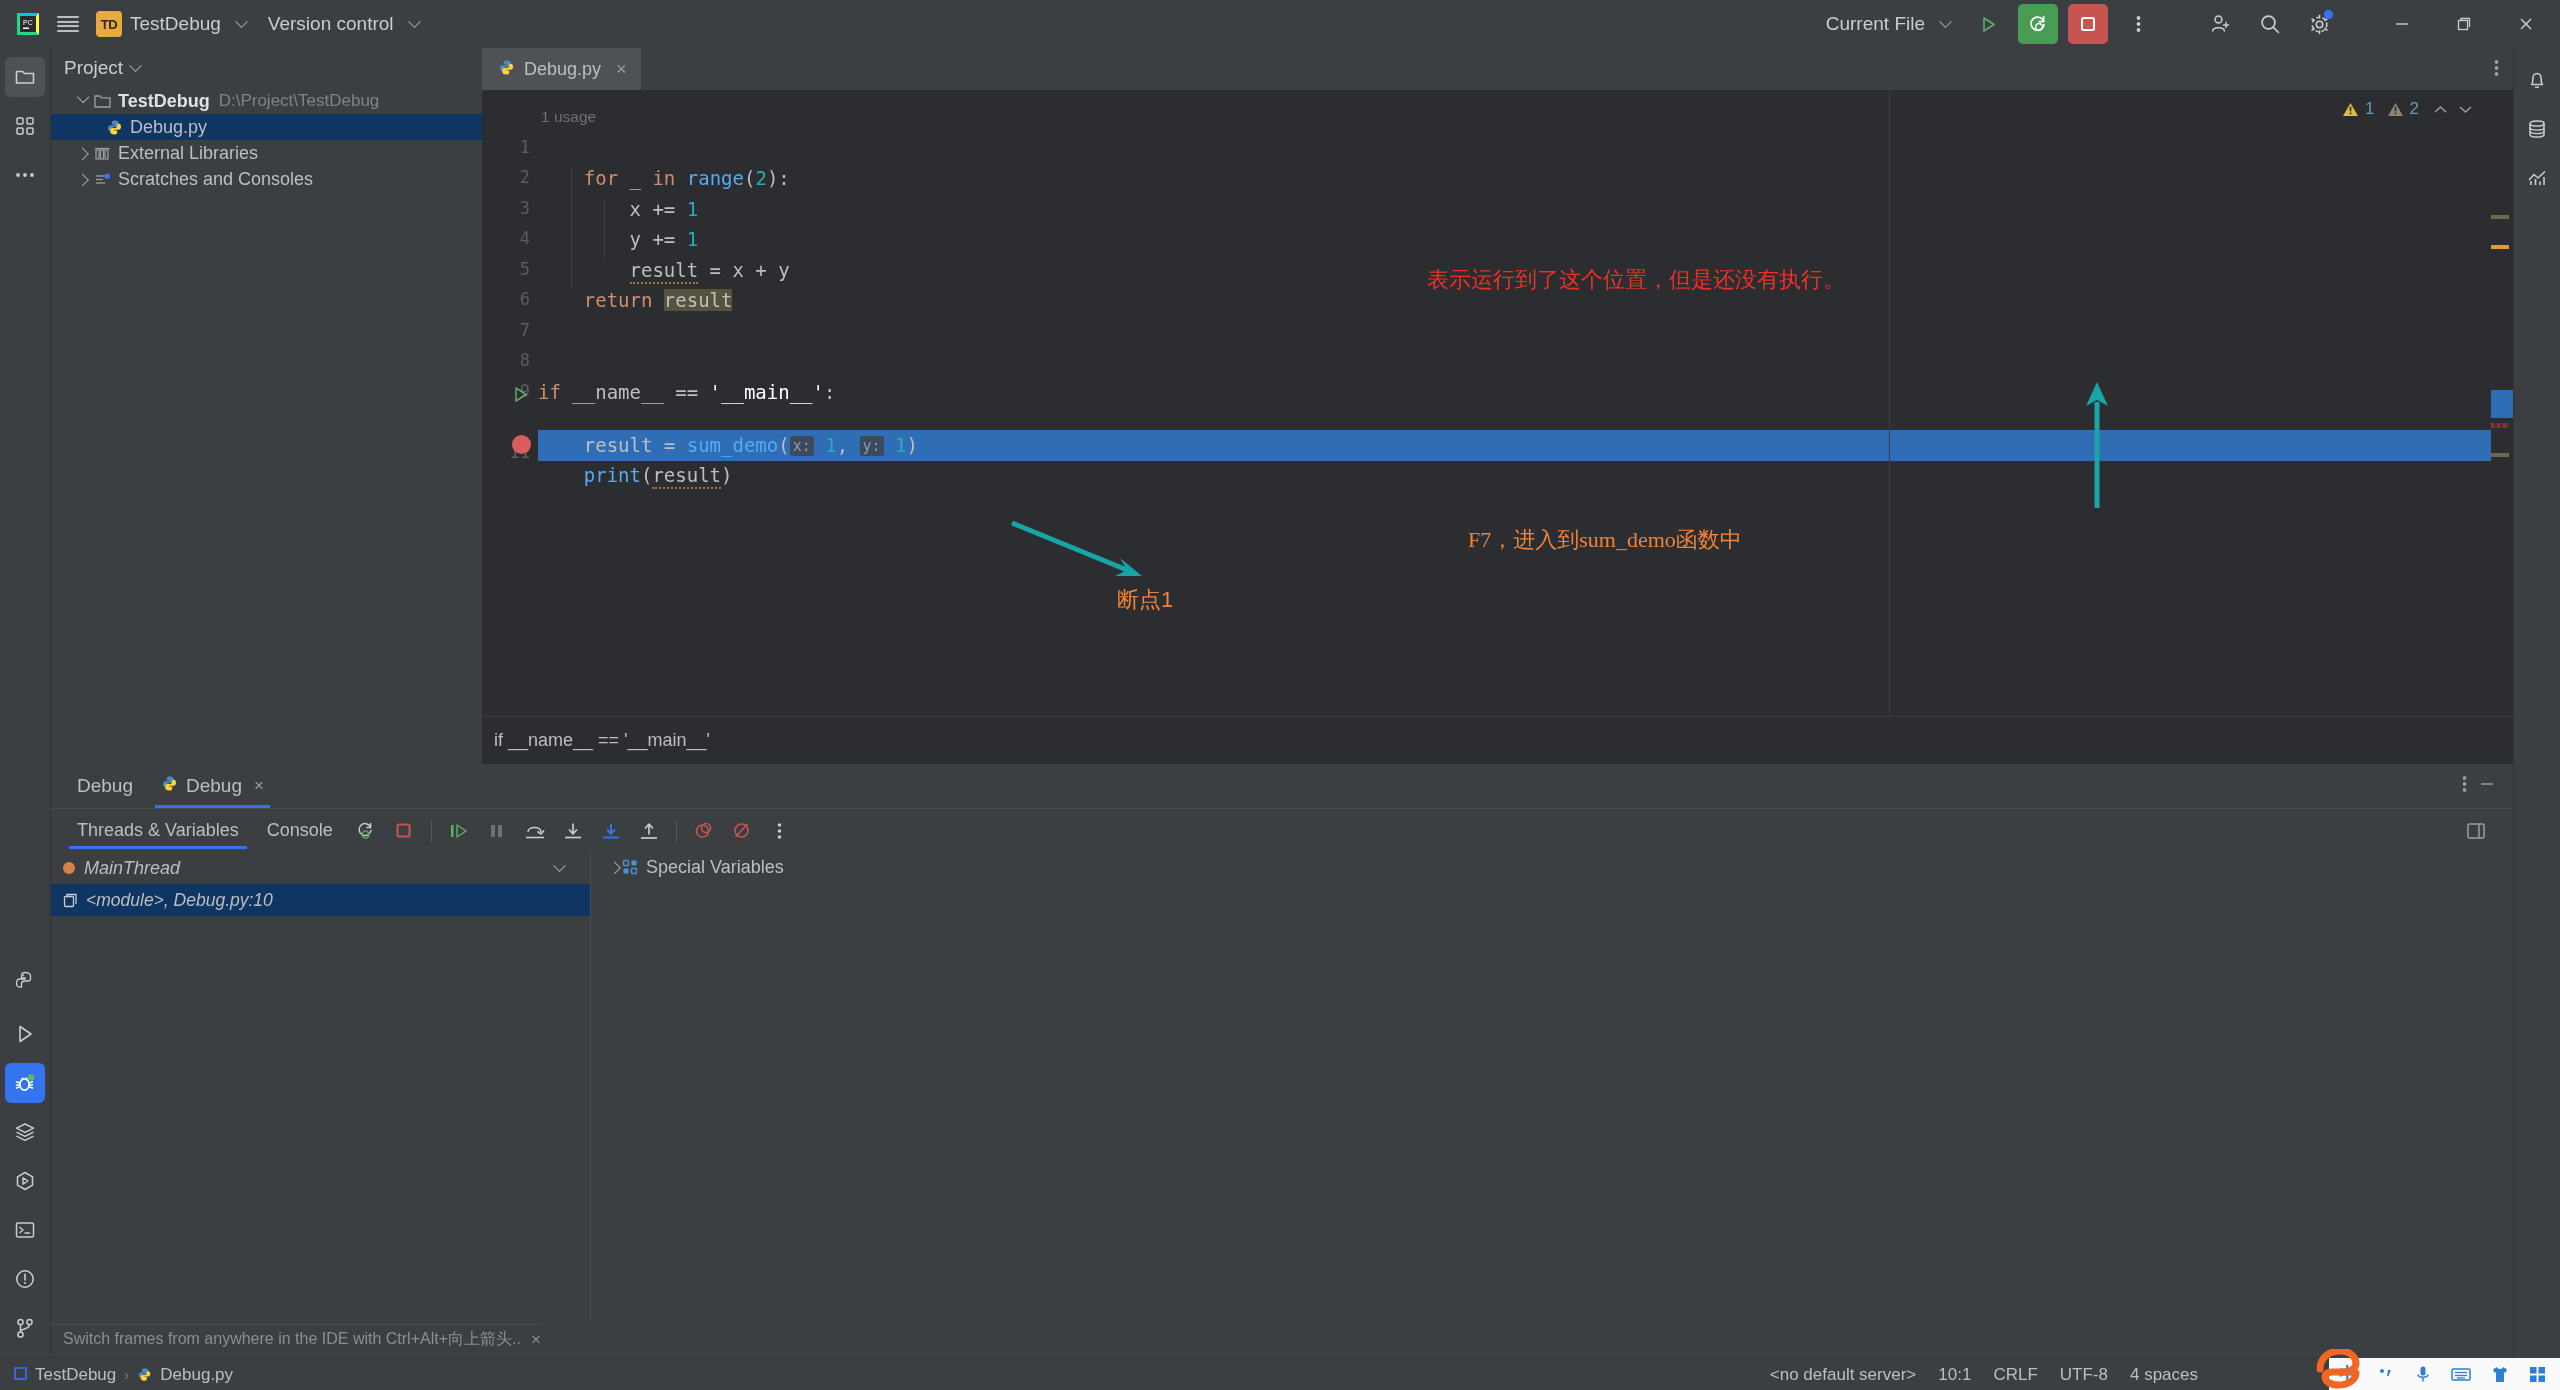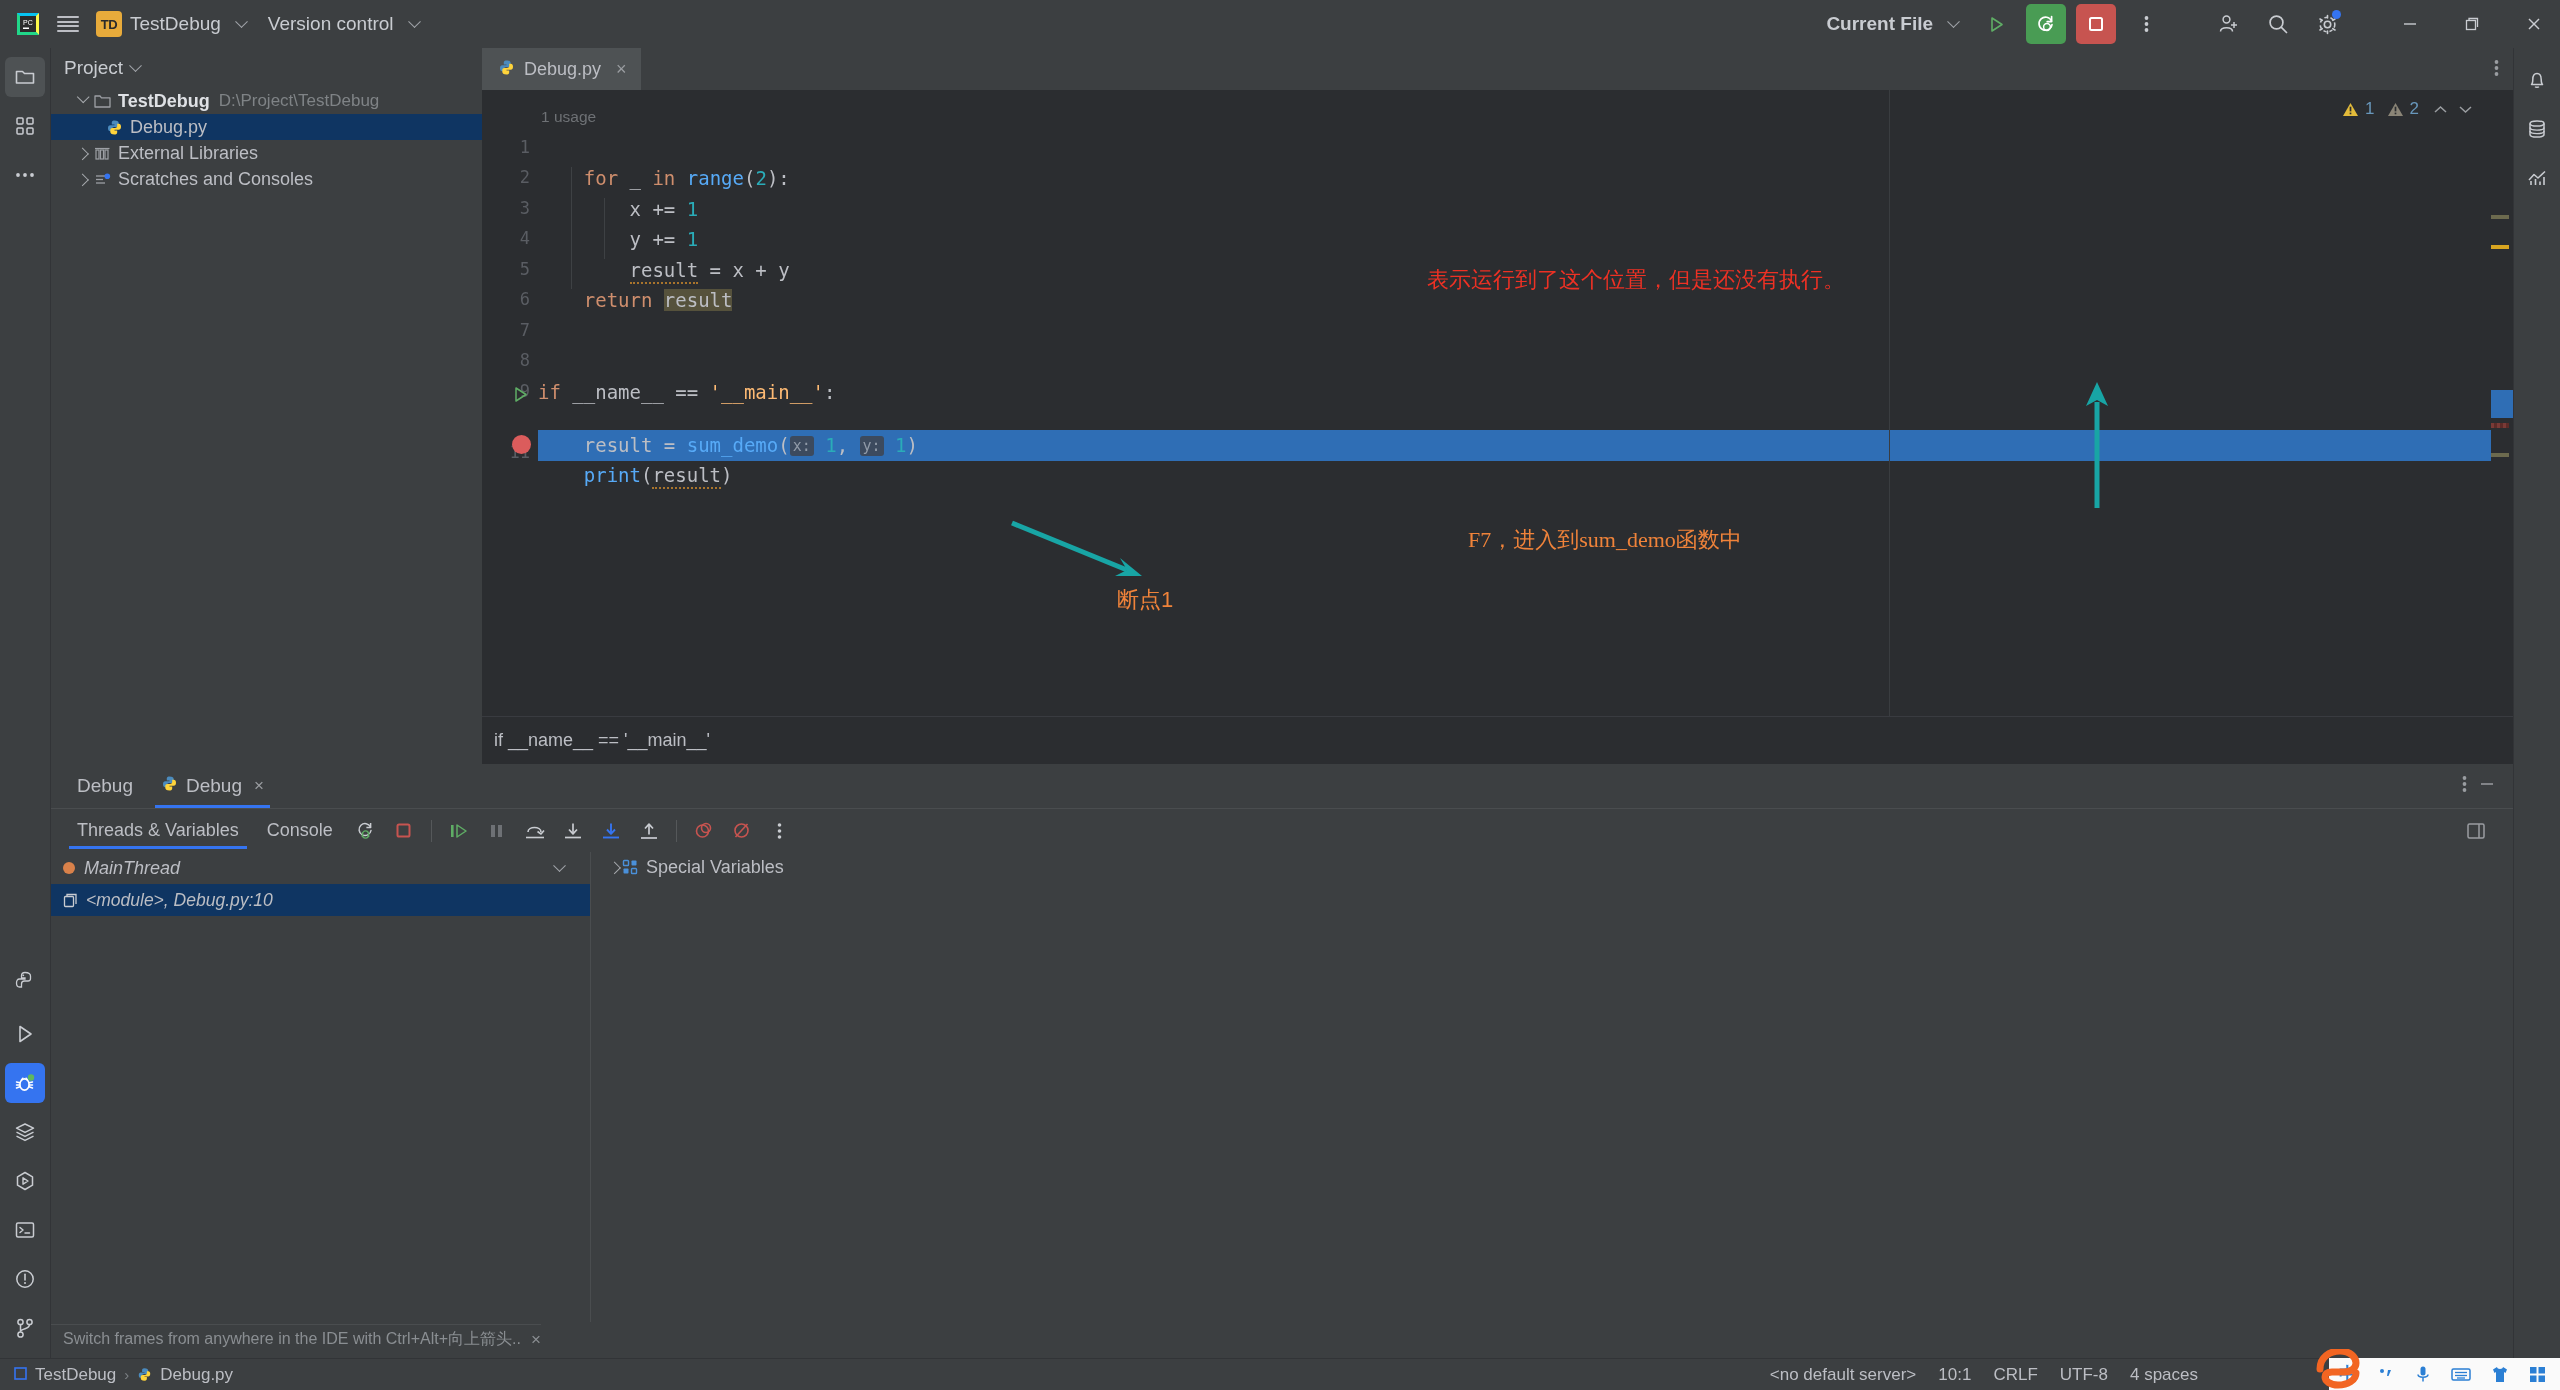--- a/index.html
+++ b/index.html
@@ -39,21 +39,21 @@
     transform: rotate(45deg) translate(-2px,-2px); margin-left: 8px;
     vertical-align: middle;
   }
   .tb-chip {
     display: flex; align-items: center; gap: 2px; padding: 5px 8px;
     border-radius: 5px; cursor: pointer;
   }
 
   .tb-right {
     margin-left: auto; display: flex; align-items: center;
-    gap: 10px; font-weight: bold;
+    padding-right: 8px; gap: 10px;
   }
   .run-config { color: #c9ccd1; font-size: 19px; padding: 4px 6px; cursor:pointer; }
   .rbtn { width: 40px; height: 40px; display:flex; align-items:center; justify-content:center; border-radius:5px; cursor:pointer;}
   .rbtn.green { background: #499c54; }
   .rbtn.red   { background: #c75450; }
   .winbtn { width: 52px; height: 46px; display:flex; align-items:center; justify-content:center; cursor:pointer;}
   .blue-dot { position:absolute; width:9px; height:9px; border-radius:50%; background:#3574f0; top:6px; right:7px;}
 
   
   #left-rail {
@@ -135,21 +135,21 @@
     font-family: "DejaVu Sans Mono", monospace; font-size: 19px;
     line-height: 30.5px; white-space: pre;
   }
   .cl { position:absolute; left: 0; height: 30.5px; line-height: 30.5px; }
   .usage-hint { color:#6e7175; font-size: 15.5px; font-family:"Liberation Sans",sans-serif; }
   .kw   { color:#cf8e6d; }
   .fn   { color:#57aaf7; }
   .fndef{ color:#56a8f5; }
   .plain{ color:#bcbec4; }
   .num  { color:#2aacb8; }
-  .str  { color:#fdba74;text-align:center; }
+  .str  { color:#ffffff;text-align:center; }
   .inlay{ color:#787d85; font-style: italic; font-size:17.5px;}
   .paramhint {
     background:#3c4a5e; color:#909aa8; font-size:15px; border-radius:3px;
     padding: 1px 3px; font-style: normal; vertical-align: 1px;
   }
   .hl-id { background:#56523c; color:#bcbec4; }
   .squiggle {
     border-bottom: 2px dotted #a9742c; padding-bottom:1px;
   }
   #exec-line {

